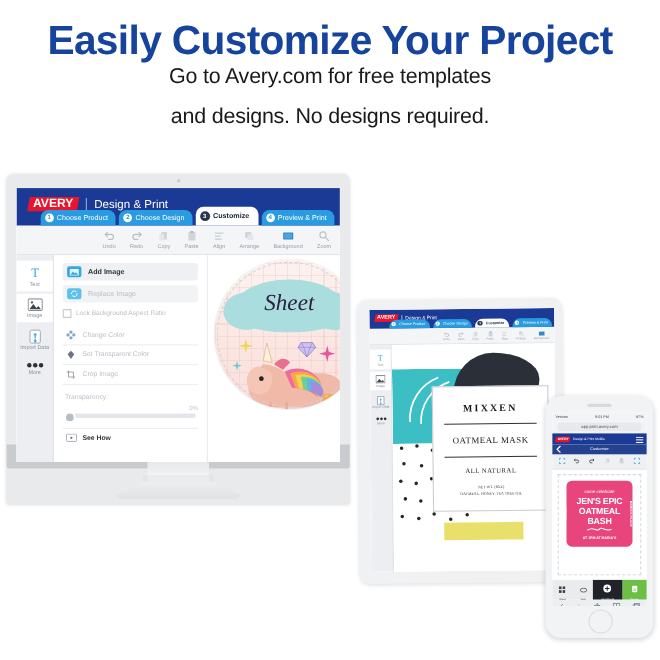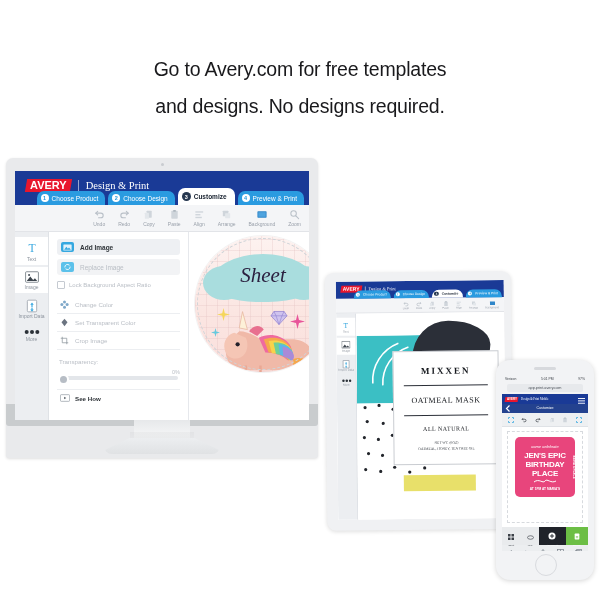--- a/index.html
+++ b/index.html
@@ -49,21 +49,21 @@
   
   .app{position:absolute;inset:0;background:#fff;}
   .app-top{background:#1a3a96;position:relative;}
   .avery-logo{display:inline-flex;align-items:center;}
   .avery-mark{
     display:inline-block;background:#e8162d;color:#fff;font-weight:bold;
     transform:skewX(-10deg);line-height:1;
   }
   .avery-mark span{display:inline-block;transform:skewX(10deg);}
   .app-div{display:inline-block;background:rgba(255,255,255,.55);}
-  .app-title{color:#fff;font-family:Liberation Serif, serif;}
+  .app-title{color:#fff;}
 
   .steps{position:absolute;right:0;bottom:0;display:flex;align-items:flex-end;gap:3px;}
   .step{
     display:flex;align-items:center;gap:3px;background:#2a9be0;color:#fff;
     border-radius:7px 7px 0 0;white-space:nowrap;
   }
   .step.active{background:#fff;color:#16202e;}
   .step-num{
     display:inline-flex;align-items:center;justify-content:center;border-radius:50%;
     background:#fff;color:#2a9be0;font-weight:bold;
@@ -164,20 +164,21 @@
   .pl-t{position:absolute;width:100%;text-align:center;white-space:nowrap;}
   .ph-nav{display:flex;height:18px;}
   .ph-nav > div{display:flex;flex-direction:column;align-items:center;justify-content:center;}
   .ph-navbottom{background:#eceef0;display:flex;align-items:center;justify-content:space-around;}
 </style>
 </head>
 <body>
 
 <div class="stage">
 
+  <div class="headline">Easily Customize Your Project</div>
   <div class="subline l1">Go to Avery.com for free templates</div>
   <div class="subline l2">and designs. No designs required.</div>
 
   <div class="monitor">
     <div class="mon-bezel"></div>
     <div class="mon-cam"></div>
     <div class="mon-chin"></div>
     <div class="mon-neck"></div>
     <div class="mon-base"></div>
 
@@ -722,22 +723,22 @@
               </svg></span>
           <span style="font-size:2.4px;">Full</span>
         </div>
       </div>
 
       <div class="ph-canvas" style="height:100px;">
         <div style="position:absolute;left:5px;top:4px;right:5px;bottom:4px;border:1px dashed #d7dade;"></div>
         <div class="pink-label" style="left:13px;top:10px;width:60px;height:60px;">
           <div class="pl-t" style="top:7px;font-size:4px;font-style:italic;">come celebrate</div>
           <div class="pl-t" style="top:14px;font-size:8px;font-weight:bold;letter-spacing:-0.2px;">JEN'S EPIC</div>
-          <div class="pl-t" style="top:23px;font-size:8px;font-weight:bold;letter-spacing:-0.2px;">BIRTHDAY</div>
-          <div class="pl-t" style="top:32px;font-size:8px;font-weight:bold;letter-spacing:-0.2px;">PLACE</div>
+          <div class="pl-t" style="top:23px;font-size:8px;font-weight:bold;letter-spacing:-0.2px;">OATMEAL</div>
+          <div class="pl-t" style="top:32px;font-size:8px;font-weight:bold;letter-spacing:-0.2px;">BASH</div>
           <div class="pl-t" style="top:50px;font-size:3.2px;font-weight:bold;">AT 1PM AT MARIA'S</div>
           <div style="position:absolute;left:-7px;top:28px;transform:rotate(-90deg);font-size:3px;font-weight:bold;white-space:nowrap;">1-2-2021</div>
           <div style="position:absolute;right:-11px;top:28px;transform:rotate(90deg);font-size:3px;font-weight:bold;white-space:nowrap;">MARIA'S PLACE</div>
           <svg style="position:absolute;left:18px;top:41px;" width="24" height="7" viewBox="0 0 24 7" fill="none" stroke="#fff" stroke-width="1">
             <path d="M1 4 C6 0 10 6 12 3 C14 0 18 6 23 3"></path>
           </svg>
         </div>
       </div>
 
       <div class="ph-nav">

